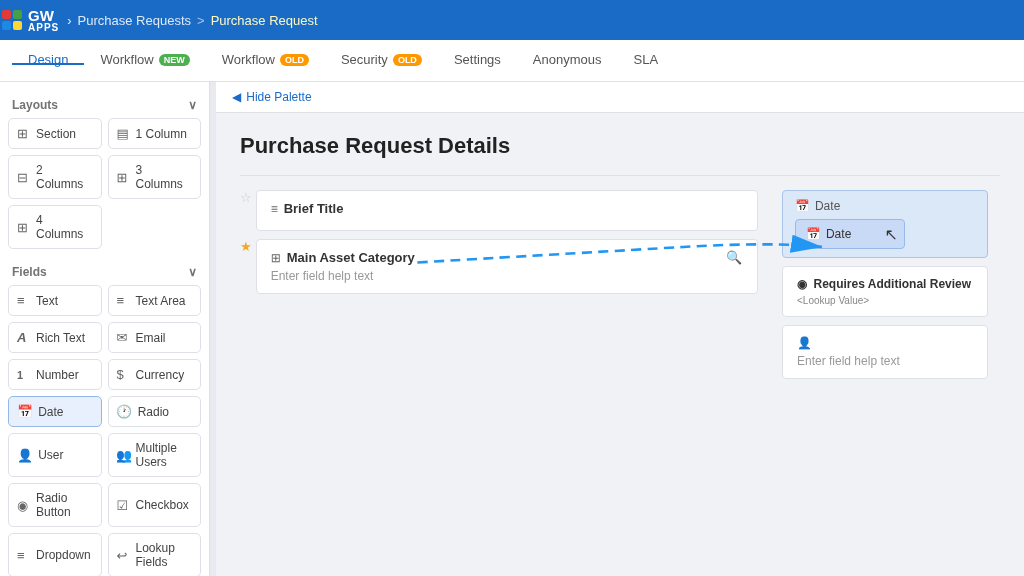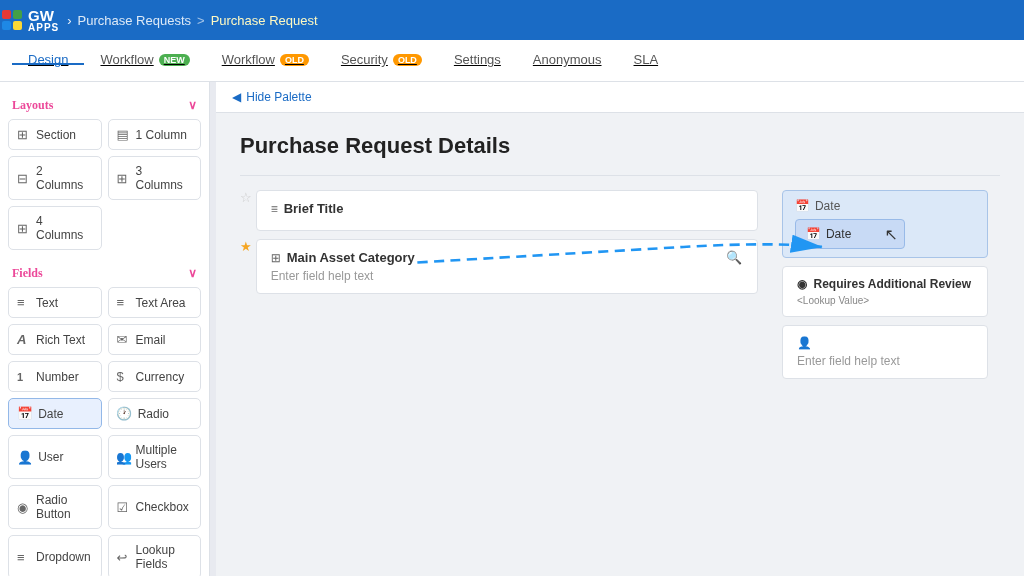--- a/index.html
+++ b/index.html
@@ -39,21 +39,20 @@
     .nav-breadcrumb .current { color: #fef9c3; font-weight: 400; }
 
     
     .tab-bar {
       background: white;
       border-bottom: 1px solid #dde1e7;
       display: flex;
       align-items: stretch;
       padding: 16px 12px;
       height: 42px;
-      text-decoration: underline;
     }
     .tab {
       display: flex;
       align-items: center;
       gap: 5px;
       padding: 0 16px;
       cursor: pointer;
       font-size: 13px;
       color: #555;
       border-bottom: 2px solid transparent;
@@ -89,23 +88,22 @@
       overflow-y: auto;
       padding: 10px 8px;
     }
     .palette-section-header {
       display: flex;
       align-items: center;
       justify-content: space-between;
       padding: 6px 4px;
       font-weight: 600;
       font-size: 12px;
-      color: #ec4899;
+      color: #737373;
       cursor: pointer;
-      font-family: Liberation Serif, serif;
     }
     .palette-grid {
       display: grid;
       grid-template-columns: 1fr 1fr;
       gap: 6px;
       margin-bottom: 10px;
     }
     .palette-item {
       border: 1px solid #dde1e7;
       border-radius: 5px;

